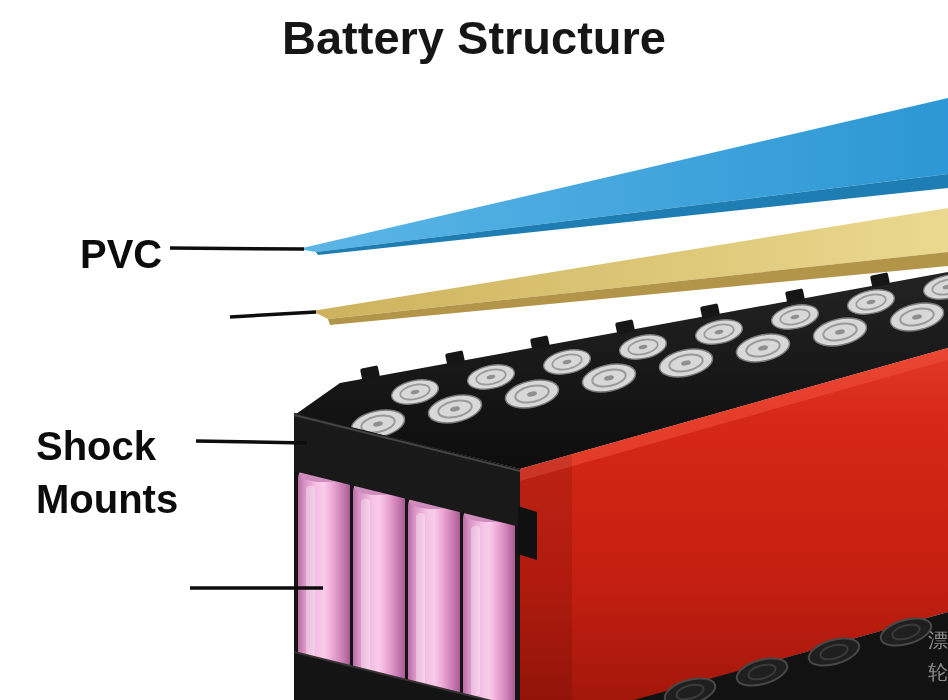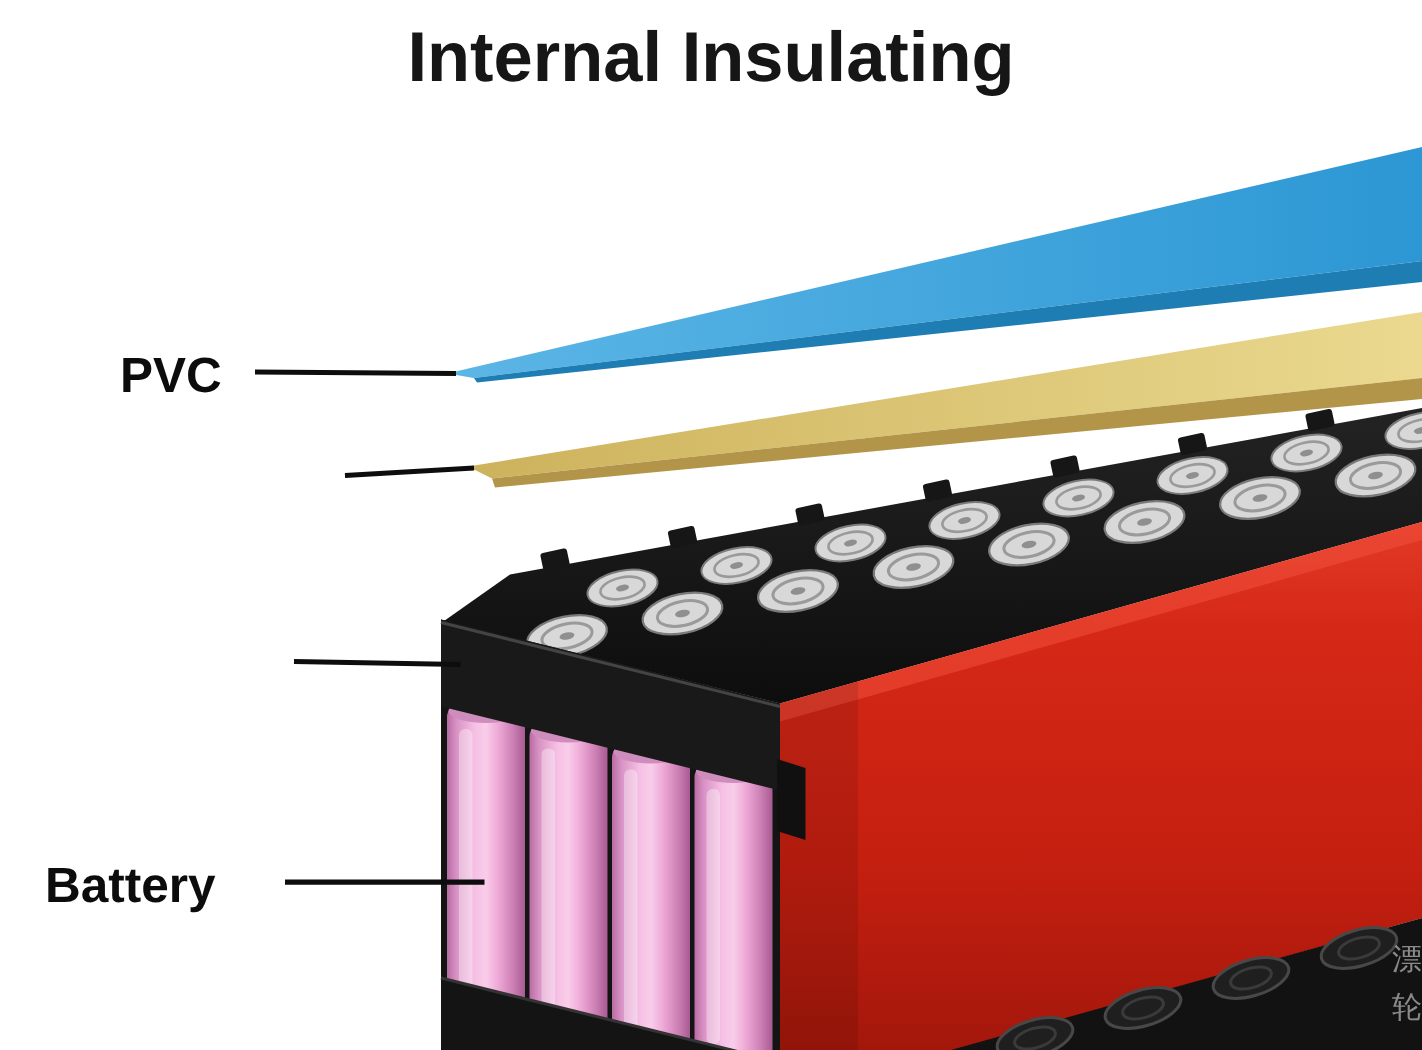--- a/index.html
+++ b/index.html
@@ -16,21 +16,21 @@
     position: absolute;
     left: 0; right: 0; top: 10px;
     text-align: center;
     font-size: 47px;
     font-weight: bold;
     color: #161616;
     margin: 0;
   }
   .lbl {
     position: absolute;
-    font-size: 33px;
+    font-size: 40px;
     font-weight: bold;
     color: #0c0c0c;
     line-height: 1.32;
   }
   .lbl-pvc        { left: 80px;  top: 228px; }
   .lbl-insulating { left: 14px;  top: 297px; width: 212px; }
   .lbl-shock      { left: 36px;  top: 420px; width: 176px; }
   .lbl-battery    { left: 30px;  top: 568px; }
   .watermark {
     position: absolute;
@@ -183,19 +183,19 @@
     </g>
 
     <g stroke="#0d0d0d" stroke-width="3.5">
       <line x1="170" y1="248" x2="304" y2="249"></line>
       <line x1="230" y1="317" x2="316" y2="312"></line>
       <line x1="196" y1="441" x2="307" y2="443"></line>
       <line x1="190" y1="588" x2="323" y2="588"></line>
     </g>
   </svg>
 
-  <h1 class="title">Internal Insulating</h1>
+  <h1 class="title">Battery Structure</h1>
 
   <div class="lbl lbl-pvc">PVC</div>
-  <div class="lbl lbl-battery">Battery</div>
+  <div class="lbl lbl-shock">Shock Mounts</div>
 
   <div class="watermark">漂轮</div>
 </div>
 
 </body></html>

